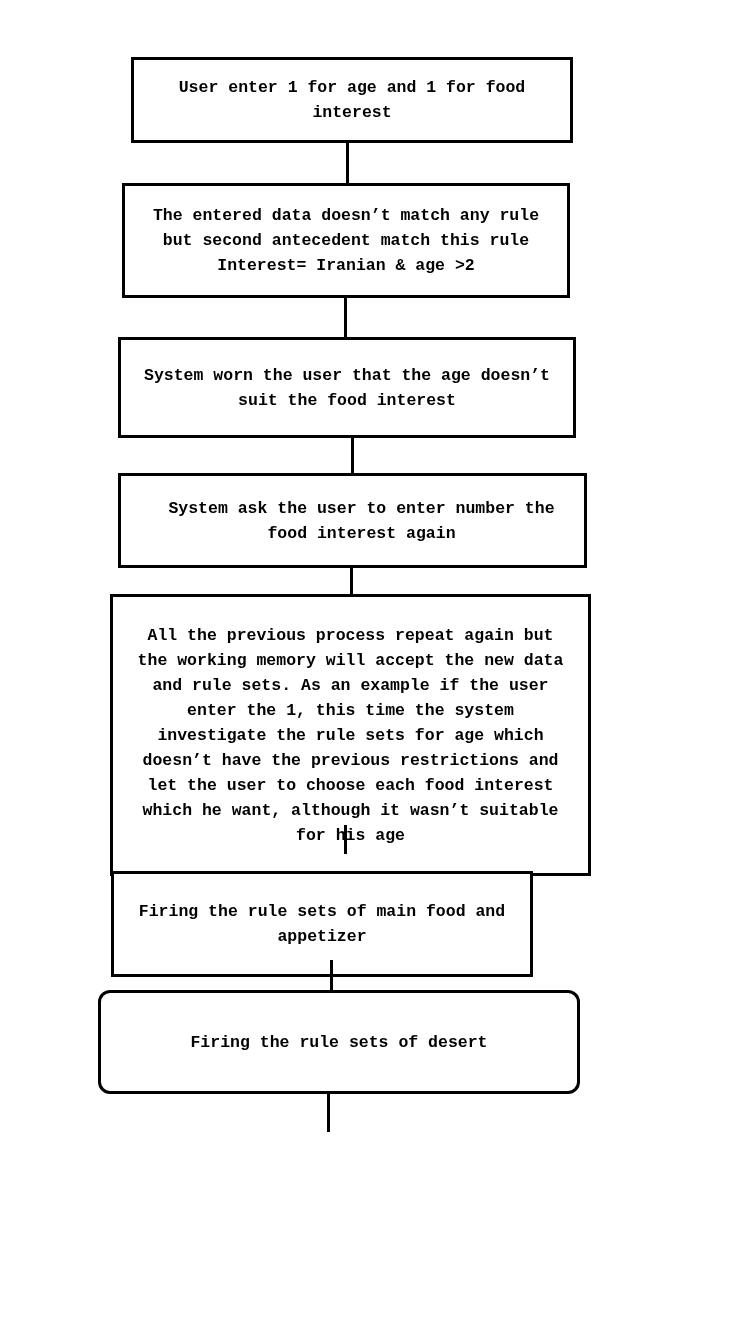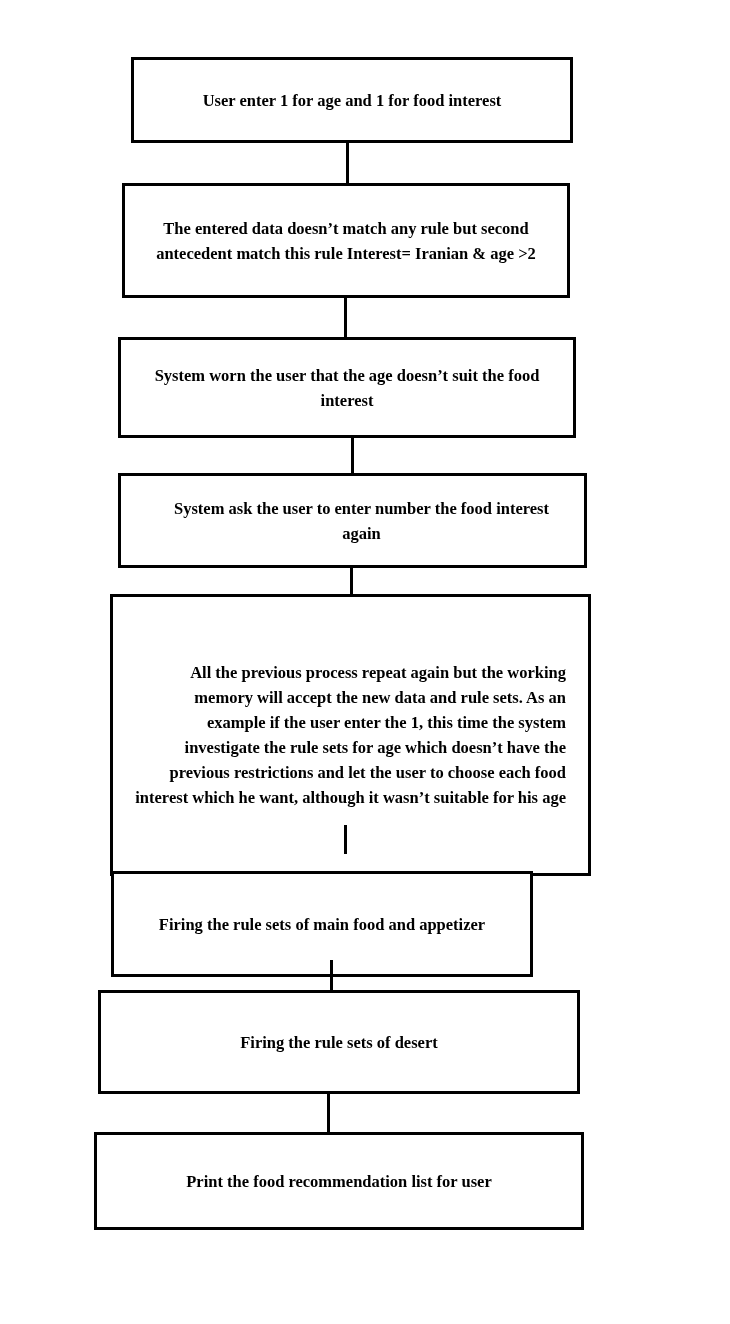--- a/index.html
+++ b/index.html
@@ -5,21 +5,21 @@
   html, body {
     margin: 0;
     padding: 0;
     background: #ffffff;
   }
   .canvas {
     position: relative;
     width: 730px;
     height: 1324px;
     background: #ffffff;
-    font-family: Liberation Serif, serif;
+    font-family: Liberation Mono, monospace;
     overflow: hidden;
   }
   .node {
     position: absolute;
     box-sizing: border-box;
     border: 3px solid #000000;
     background: #ffffff;
     display: flex;
     align-items: center;
     justify-content: center;
@@ -60,35 +60,32 @@
   </div>
 
   <div class="connector" style="left:351px; top:438px; height:35px;"></div>
 
   <div class="node" style="left:118px; top:473px; width:469px; height:95px;padding-left:40px;">
     <span class="node-text">System ask the user to enter number  the food interest again</span>
   </div>
 
   <div class="connector" style="left:350px; top:568px; height:26px;"></div>
 
-  <div class="node" style="left:110px; top:594px; width:481px; height:282px;text-align:right;">
+  <div class="node" style="left:110px; top:594px; width:481px; height:282px;">
     <span class="node-text">All the previous process repeat again but the working memory will accept the new data and rule sets. As an example if the user enter the 1, this time the system investigate the rule sets for age which doesn’t have the previous restrictions and let the user to choose each food interest which he want, although it wasn’t suitable for his age</span>
   </div>
 
   <div class="connector" style="left:344px; top:825px; height:29px;"></div>
 
   <div class="node" style="left:111px; top:871px; width:422px; height:106px;">
     <span class="node-text">Firing the rule sets of main food and appetizer</span>
   </div>
 
   <div class="connector" style="left:330px; top:960px; height:30px;"></div>
 
-  <div class="node" style="left:98px; top:990px; width:482px; height:104px;">
+  <div class="node" style="left:98px; top:990px; width:482px; height:104px;border-radius:12px;">
     <span class="node-text">Firing the rule sets of desert</span>
   </div>
 
   <div class="connector" style="left:327px; top:1094px; height:38px;"></div>
 
-  <div class="node" style="left:94px; top:1132px; width:490px; height:98px;">
-    <span class="node-text">Print the food recommendation list for user</span>
-  </div>
 
 </div>
 
 </body></html>

